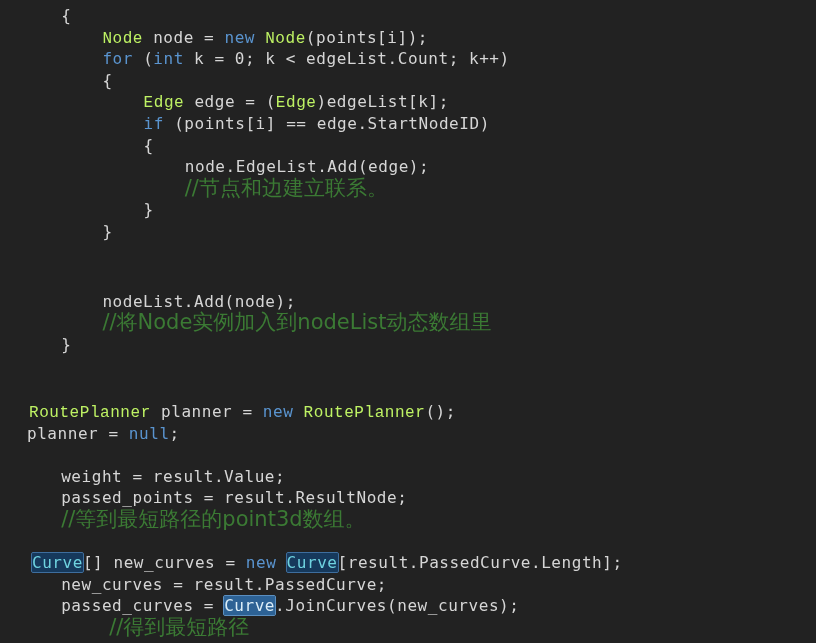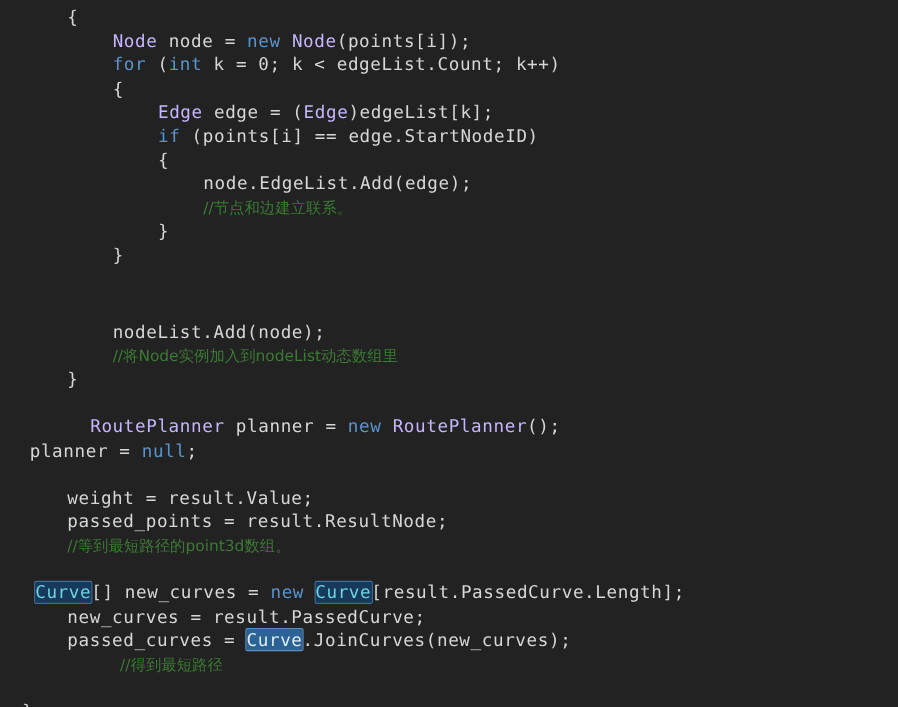--- a/index.html
+++ b/index.html
@@ -38,42 +38,42 @@
     letter-spacing: 0.55px;
     white-space: pre;
     color: #D6D6D6;
     padding-left: 20px;
     box-sizing: border-box;
   }
 
   
   .tok-plain    { color: #D6D6D6; }
   .tok-keyword  { color: #5A94CF; }
-  .tok-type     { color: #c4b5fd; }
+  .tok-type     { color: #bef264; font-family: Liberation Mono, monospace; }
   .tok-comment  { color: #3B7A34; }
   .tok-punct    { color: #D6D6D6; }
 
   
   .tok-hl {
     color: #6FD3E0;
     background: #16395C;
     outline: 1px solid #3E6E9E;
     border-radius: 1px;
   }
   .tok-hl-active {
     color: #DCEEF8;
     background: #2D6295;
     outline: 1px solid #5B8FC0;
     border-radius: 1px;
   }
 
   
   .cjk {
     font-family: "DejaVu Sans", "Liberation Sans", sans-serif;
-    font-size: 14px;
+    font-size: 21px;
     letter-spacing: 0;
   }
 </style>
 </head>
 <body>
 
 <div id="editor">
   <div id="code-area">
       <div class="code-line" style="padding-left: 61.2px;"><span class="tok-punct">{</span></div>
       <div class="code-line" style="padding-left: 102.4px;"><span class="tok-type">Node</span><span class="tok-plain"> node = </span><span class="tok-keyword">new</span><span class="tok-plain"> </span><span class="tok-type">Node</span><span class="tok-plain">(points[i]);</span></div>
@@ -83,21 +83,21 @@
       <div class="code-line" style="padding-left: 143.6px;"><span class="tok-keyword">if</span><span class="tok-plain"> (points[i] == edge.StartNodeID)</span></div>
       <div class="code-line" style="padding-left: 143.6px;"><span class="tok-punct">{</span></div>
       <div class="code-line" style="padding-left: 184.8px;"><span class="tok-plain">node.EdgeList.Add(edge);</span></div>
       <div class="code-line" style="padding-left: 184.8px;"><span class="tok-comment cjk">//节点和边建立联系。</span></div>
       <div class="code-line" style="padding-left: 143.6px;"><span class="tok-punct">}</span></div>
       <div class="code-line" style="padding-left: 102.4px;"><span class="tok-punct">}</span></div>
       <div class="code-line" style="padding-left: 102.4px; margin-top: 48px;"><span class="tok-plain">nodeList.Add(node);</span></div>
       <div class="code-line" style="padding-left: 102.4px;"><span class="tok-comment cjk">//将Node实例加入到nodeList动态数组里</span></div>
       <div class="code-line" style="padding-left: 61.2px;"><span class="tok-punct">}</span></div>
       <div class="code-line" style="padding-left: 20px;">&nbsp;</div>
-      <div class="code-line" style="padding-left: 82px;"><span class="tok-type">RoutePlanner</span><span class="tok-plain"> planner = </span><span class="tok-keyword">new</span><span class="tok-plain"> </span><span class="tok-type">RoutePlanner</span><span class="tok-plain">();</span></div>
+      <div class="code-line" style="padding-left: 29px; margin-top: 24px;"><span class="tok-type">RoutePlanner</span><span class="tok-plain"> planner = </span><span class="tok-keyword">new</span><span class="tok-plain"> </span><span class="tok-type">RoutePlanner</span><span class="tok-plain">();</span></div>
       <div class="code-line" style="padding-left: 27px;"><span class="tok-plain">planner = </span><span class="tok-keyword">null</span><span class="tok-plain">;</span></div>
       <div class="code-line" style="padding-left: 20px;">&nbsp;</div>
       <div class="code-line" style="padding-left: 61.2px;"><span class="tok-plain">weight = result.Value;</span></div>
       <div class="code-line" style="padding-left: 61.2px;"><span class="tok-plain">passed_points = result.ResultNode;</span></div>
       <div class="code-line" style="padding-left: 61.2px;"><span class="tok-comment cjk">//等到最短路径的point3d数组。</span></div>
       <div class="code-line" style="padding-left: 20px;">&nbsp;</div>
       <div class="code-line" style="padding-left: 32px;"><span class="tok-hl">Curve</span><span class="tok-plain">[] new_curves = </span><span class="tok-keyword">new</span><span class="tok-plain"> </span><span class="tok-hl">Curve</span><span class="tok-plain">[result.PassedCurve.Length];</span></div>
       <div class="code-line" style="padding-left: 61.2px;"><span class="tok-plain">new_curves = result.PassedCurve;</span></div>
       <div class="code-line" style="padding-left: 61.2px;"><span class="tok-plain">passed_curves = </span><span class="tok-hl-active">Curve</span><span class="tok-plain">.JoinCurves(new_curves);</span></div>
       <div class="code-line" style="padding-left: 61.2px; margin-left: 48px;"><span class="tok-comment cjk">//得到最短路径</span></div>

